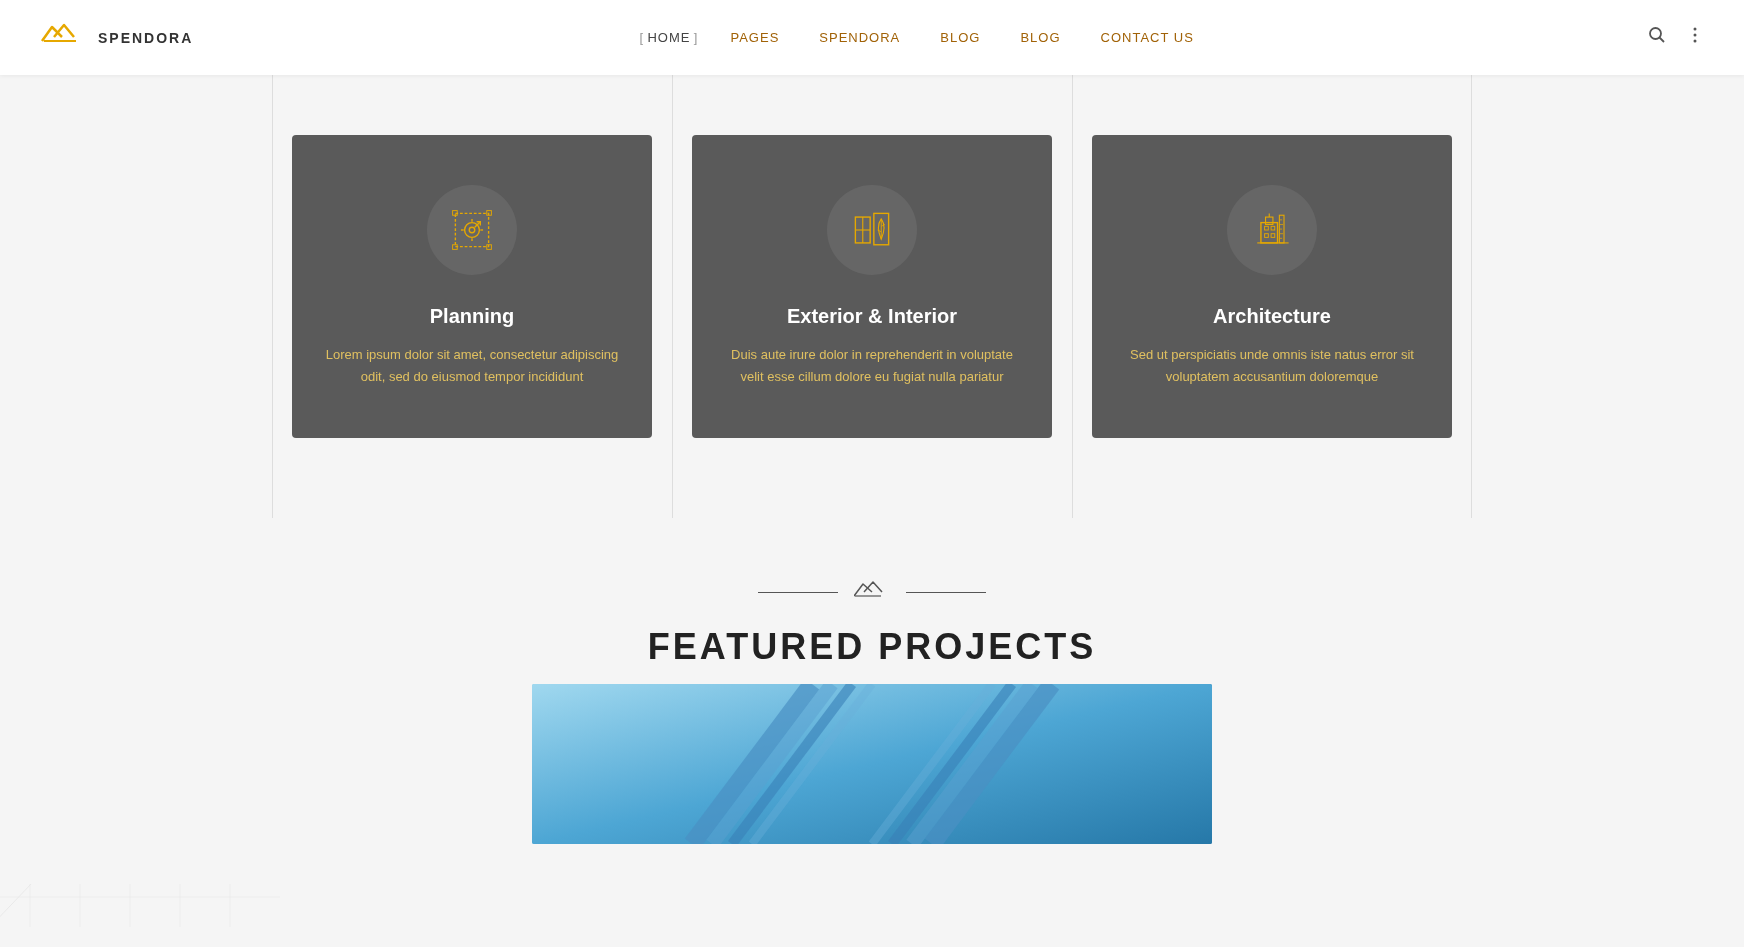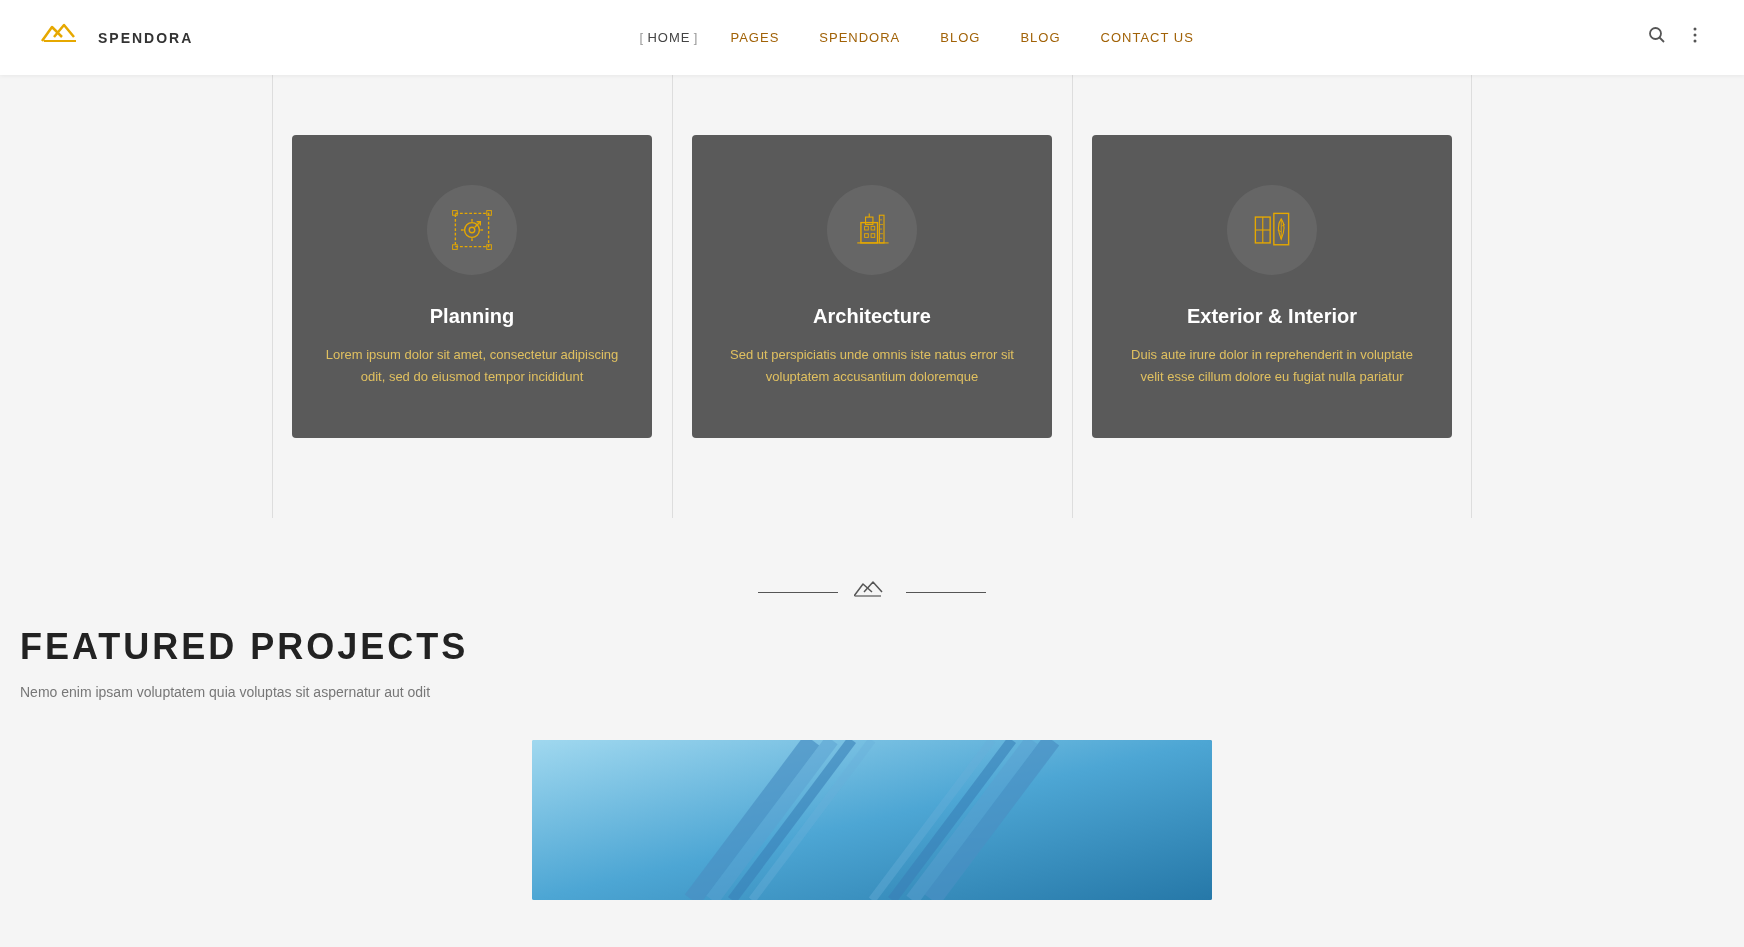--- a/index.html
+++ b/index.html
@@ -161,22 +161,22 @@
     }
 
     .service-desc {
       font-size: 13px;
       color: #e0c060;
       line-height: 1.7;
     }
 
     
     .featured-section {
-      padding: 60px 20px 40px;
-      text-align: left;
+      padding: 60px 36px 40px;
+      text-align: center;
     }
 
     .section-ornament {
       display: flex;
       align-items: center;
       justify-content: center;
       gap: 16px;
       margin-bottom: 20px;
     }
 
@@ -348,91 +348,90 @@
                 <p class="service-desc">Lorem ipsum dolor sit amet, consectetur adipiscing odit, sed do eiusmod tempor incididunt</p>
               </div>
             </div>
 
             <div class="service-card-wrapper">
               <div class="service-card">
                 <div class="service-icon-circle">
 
                   <svg width="52" height="52" viewBox="0 0 52 52" fill="none" xmlns="http://www.w3.org/2000/svg">
 
-                    <rect x="14" y="18" width="18" height="22" stroke="#e6a800" stroke-width="1.5" fill="none"></rect>
-
-                    <rect x="18" y="22" width="4" height="4" stroke="#e6a800" stroke-width="1" fill="none"></rect>
-                    <rect x="25" y="22" width="4" height="4" stroke="#e6a800" stroke-width="1" fill="none"></rect>
-                    <rect x="18" y="30" width="4" height="4" stroke="#e6a800" stroke-width="1" fill="none"></rect>
-                    <rect x="25" y="30" width="4" height="4" stroke="#e6a800" stroke-width="1" fill="none"></rect>
-
-                    <rect x="19" y="12" width="8" height="8" stroke="#e6a800" stroke-width="1.2" fill="none"></rect>
-                    <line x1="23" y1="8" x2="23" y2="12" stroke="#e6a800" stroke-width="1.2"></line>
-
-                    <rect x="34" y="10" width="5" height="30" stroke="#e6a800" stroke-width="1.2" fill="none"></rect>
-
-                    <line x1="34" y1="15" x2="37" y2="15" stroke="#e6a800" stroke-width="0.8"></line>
-                    <line x1="34" y1="20" x2="38" y2="20" stroke="#e6a800" stroke-width="0.8"></line>
-                    <line x1="34" y1="25" x2="37" y2="25" stroke="#e6a800" stroke-width="0.8"></line>
-                    <line x1="34" y1="30" x2="38" y2="30" stroke="#e6a800" stroke-width="0.8"></line>
-                    <line x1="34" y1="35" x2="37" y2="35" stroke="#e6a800" stroke-width="0.8"></line>
-
-                    <line x1="10" y1="40" x2="44" y2="40" stroke="#e6a800" stroke-width="1.2"></line>
-                  </svg>
-                </div>
-                <h3 class="service-title">Architecture</h3>
-                <p class="service-desc">Sed ut perspiciatis unde omnis iste natus error sit voluptatem accusantium doloremque</p>
-              </div>
-            </div>
-
-            <div class="service-card-wrapper">
-              <div class="service-card">
-                <div class="service-icon-circle">
-
-                  <svg width="52" height="52" viewBox="0 0 52 52" fill="none" xmlns="http://www.w3.org/2000/svg">
-
                     <rect x="8" y="12" width="16" height="28" stroke="#e6a800" stroke-width="1.5" fill="none"></rect>
 
                     <line x1="8" y1="26" x2="24" y2="26" stroke="#e6a800" stroke-width="1.2"></line>
 
                     <line x1="16" y1="12" x2="16" y2="40" stroke="#e6a800" stroke-width="1.2"></line>
 
                     <rect x="28" y="8" width="16" height="34" stroke="#e6a800" stroke-width="1.5" fill="none"></rect>
 
                     <path d="M36 36 Q42 22 36 14 Q30 22 36 36Z" stroke="#e6a800" stroke-width="1.2" fill="none"></path>
                     <line x1="36" y1="14" x2="36" y2="36" stroke="#e6a800" stroke-width="1"></line>
 
                     <line x1="36" y1="22" x2="40" y2="20" stroke="#e6a800" stroke-width="0.8"></line>
                     <line x1="36" y1="28" x2="32" y2="26" stroke="#e6a800" stroke-width="0.8"></line>
                   </svg>
                 </div>
                 <h3 class="service-title">Exterior &amp; Interior</h3>
                 <p class="service-desc">Duis aute irure dolor in reprehenderit in voluptate velit esse cillum dolore eu fugiat nulla pariatur</p>
               </div>
             </div>
 
+            <div class="service-card-wrapper">
+              <div class="service-card">
+                <div class="service-icon-circle">
+
+                  <svg width="52" height="52" viewBox="0 0 52 52" fill="none" xmlns="http://www.w3.org/2000/svg">
+
+                    <rect x="14" y="18" width="18" height="22" stroke="#e6a800" stroke-width="1.5" fill="none"></rect>
+
+                    <rect x="18" y="22" width="4" height="4" stroke="#e6a800" stroke-width="1" fill="none"></rect>
+                    <rect x="25" y="22" width="4" height="4" stroke="#e6a800" stroke-width="1" fill="none"></rect>
+                    <rect x="18" y="30" width="4" height="4" stroke="#e6a800" stroke-width="1" fill="none"></rect>
+                    <rect x="25" y="30" width="4" height="4" stroke="#e6a800" stroke-width="1" fill="none"></rect>
+
+                    <rect x="19" y="12" width="8" height="8" stroke="#e6a800" stroke-width="1.2" fill="none"></rect>
+                    <line x1="23" y1="8" x2="23" y2="12" stroke="#e6a800" stroke-width="1.2"></line>
+
+                    <rect x="34" y="10" width="5" height="30" stroke="#e6a800" stroke-width="1.2" fill="none"></rect>
+
+                    <line x1="34" y1="15" x2="37" y2="15" stroke="#e6a800" stroke-width="0.8"></line>
+                    <line x1="34" y1="20" x2="38" y2="20" stroke="#e6a800" stroke-width="0.8"></line>
+                    <line x1="34" y1="25" x2="37" y2="25" stroke="#e6a800" stroke-width="0.8"></line>
+                    <line x1="34" y1="30" x2="38" y2="30" stroke="#e6a800" stroke-width="0.8"></line>
+                    <line x1="34" y1="35" x2="37" y2="35" stroke="#e6a800" stroke-width="0.8"></line>
+
+                    <line x1="10" y1="40" x2="44" y2="40" stroke="#e6a800" stroke-width="1.2"></line>
+                  </svg>
+                </div>
+                <h3 class="service-title">Architecture</h3>
+                <p class="service-desc">Sed ut perspiciatis unde omnis iste natus error sit voluptatem accusantium doloremque</p>
+              </div>
+            </div>
+
           </div>
         </div>
       </div>
     </div>
   </section>
 
   <section class="featured-section">
     <div class="section-ornament">
       <div class="ornament-line"></div>
 
       <svg class="ornament-icon" viewBox="0 0 36 28" fill="none" xmlns="http://www.w3.org/2000/svg">
         <polyline points="0,18 9,6 18,14" stroke="#555" stroke-width="1.5" fill="none" stroke-linejoin="round"></polyline>
         <polyline points="10,14 19,4 28,14" stroke="#555" stroke-width="1.5" fill="none" stroke-linejoin="round"></polyline>
         <line x1="1" y1="18" x2="27" y2="18" stroke="#555" stroke-width="1.2"></line>
       </svg>
       <div class="ornament-line"></div>
     </div>
     <h2 class="featured-title">FEATURED PROJECTS</h2>
-    <p class="featured-subtitle">Nemo enim ipsam voluptatem quia voluptas sit aspernatur aut odit</p>
 
     <div class="project-preview">
       <svg class="project-preview-lines" viewBox="0 0 680 160" preserveAspectRatio="xMidYMid slice">
 
         <defs>
           <linearGradient id="skyGrad" x1="0%" y1="0%" x2="100%" y2="100%">
             <stop offset="0%" style="stop-color:#a0d8ef"></stop>
             <stop offset="50%" style="stop-color:#4da6d4"></stop>
             <stop offset="100%" style="stop-color:#2678a8"></stop>
           </linearGradient>

